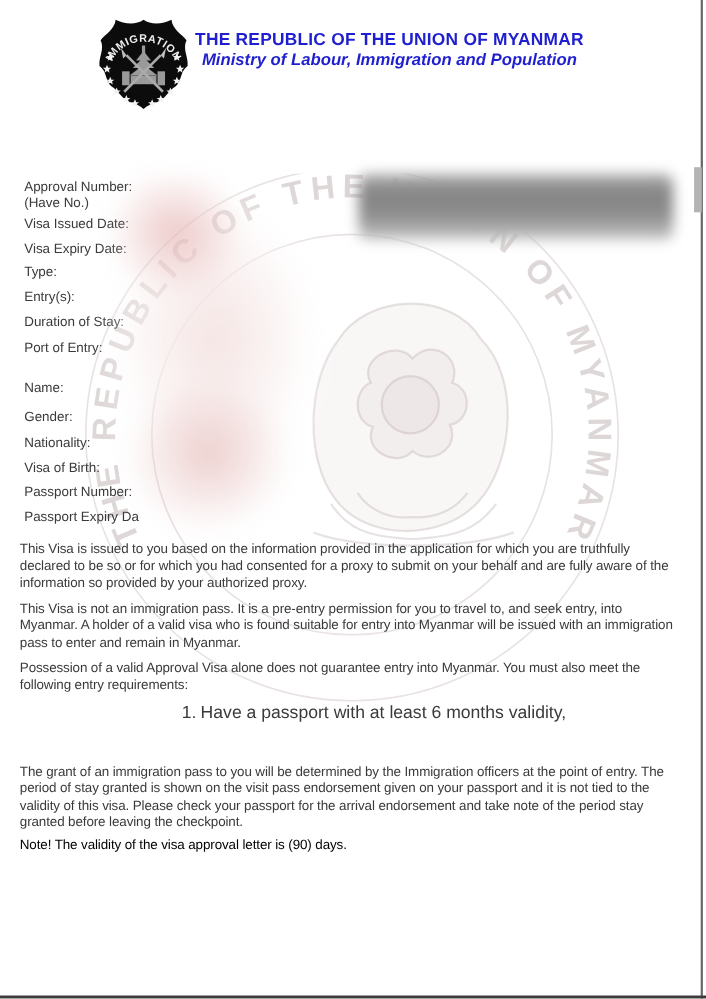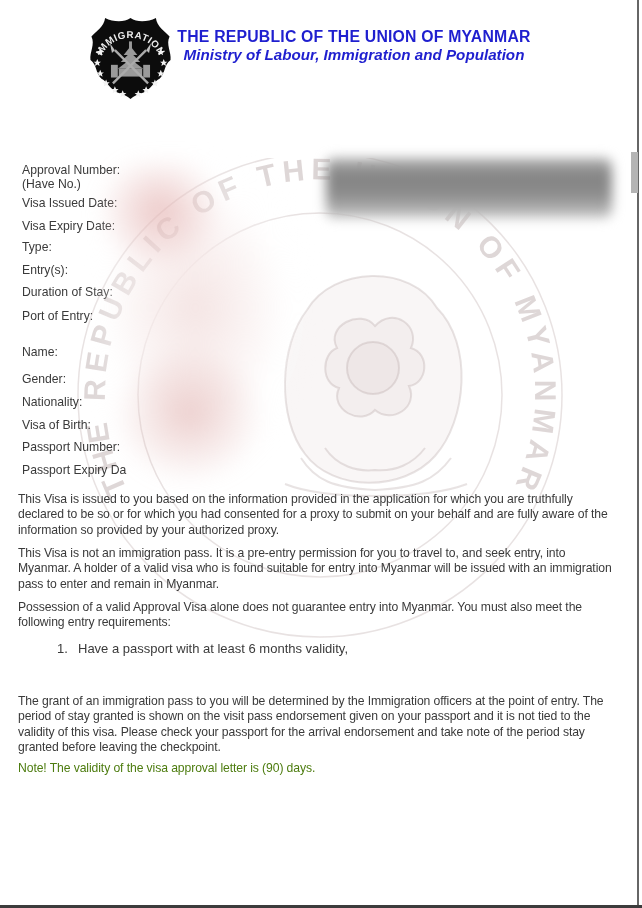--- a/index.html
+++ b/index.html
@@ -11,23 +11,23 @@
   .hdr-text{position:absolute;left:128px;top:28px;width:452px;text-align:center;
     color:#1f1fcf;font-weight:bold;z-index:2;}
   .hdr-l1{font-size:15.8px;line-height:18px;letter-spacing:0.2px;}
   .hdr-l2{font-size:15.2px;line-height:18px;font-style:italic;}
   .hdr-l3{font-size:15.2px;line-height:18px;}
   .uline{text-decoration:underline;text-underline-offset:3px;white-space:pre;}
   .badge{position:absolute;left:88px;top:16px;z-index:2;}
   
   .para{position:absolute;left:18px;width:601px;font-size:12.2px;line-height:15.4px;
     letter-spacing:-0.1px;z-index:2;}
-  .note{color:#4d7c0f;}
+  .note{color:#000000;}
   .frow{position:absolute;left:22px;font-size:12.2px;line-height:13.5px;z-index:2;}
-  .req{position:absolute;left:18px;top:640px;width:601px;font-size:13px;z-index:2;}
+  .req{position:absolute;left:18px;top:640px;width:601px;font-size:16px;z-index:2;text-align:center;}
   .req-row{line-height:17px;padding-left:39px;}
   .req-num{display:inline-block;width:21px;}
   
   .wm{position:absolute;left:75px;top:158px;z-index:0;}
   
   .redact-pink{position:absolute;left:100px;top:162px;width:212px;height:324px;z-index:3;
     filter:blur(10px);
     background:
       radial-gradient(42% 26% at 28% 15%, rgba(221,158,156,0.55), rgba(221,158,156,0) 70%),
       radial-gradient(50% 30% at 42% 78%, rgba(219,163,160,0.50), rgba(219,163,160,0) 72%),

